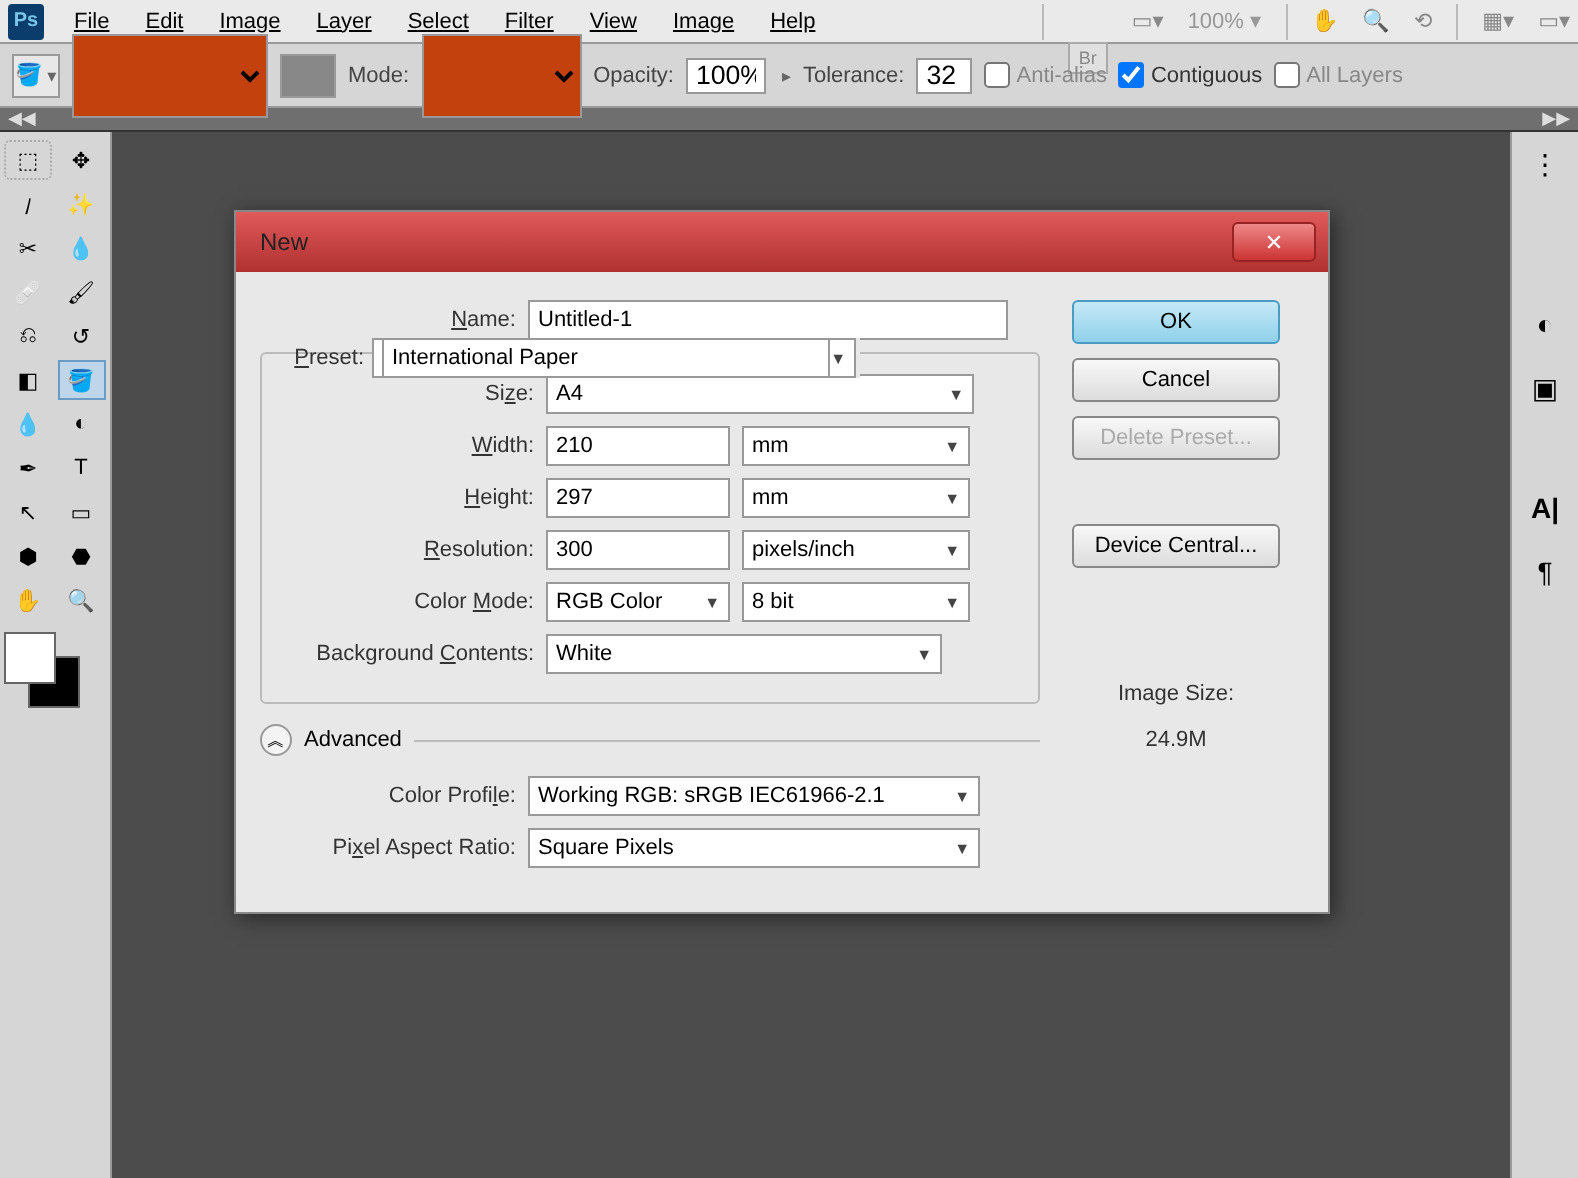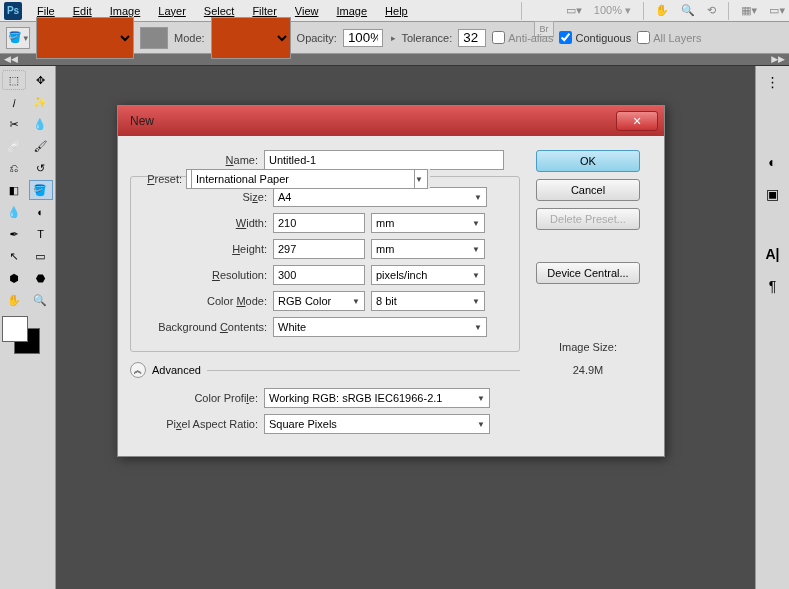--- a/index.html
+++ b/index.html
@@ -245,21 +245,21 @@
               <span>RGB Color</span>
               <span class="arrow">▼</span>
             </div>
           <div class="dd" style="width:114px">
               <span>8 bit</span>
               <span class="arrow">▼</span>
             </div>
         </div>
         <div class="row">
           <div class="row-label">Background <u>C</u>ontents:</div>
-          <div class="dd" style="width:214px">
+          <div class="dd" style="width:198px">
               <span>White</span>
               <span class="arrow">▼</span>
             </div>
         </div>
       </div>
 
       <div class="advanced-row">
         <div class="adv-toggle">︽</div>
         <span>Advanced</span>
         <div class="adv-line"></div>

